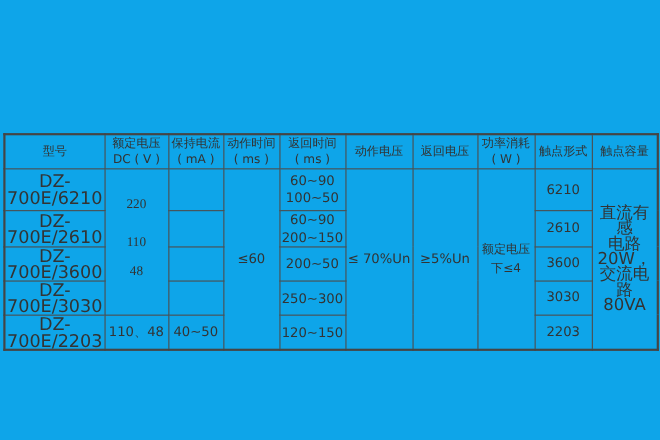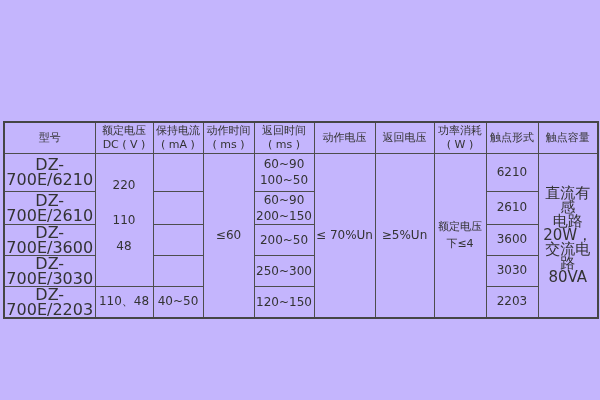--- a/index.html
+++ b/index.html
@@ -4,21 +4,21 @@
 <style>
   html, body {
     margin: 0;
     padding: 0;
     background: #ffffff;
   }
   .canvas {
     position: relative;
     width: 600px;
     height: 400px;
-    background: #c4b5fd;
+    background: #0ea5e9;
     overflow: hidden;
     font-family: "DejaVu Sans", "Liberation Sans", sans-serif;
   }
   table.spec {
     position: absolute;
     left: 3px;
     top: 121px;
     width: 594px;
     border-collapse: collapse;
     table-layout: fixed;
@@ -47,21 +47,21 @@
   }
   td {
     font-size: 12px;
     line-height: 15px;
   }
   td.model {
     text-align: left;
     padding-left: 7px;
     font-size: 16px;
   }
-  td.vgroup { padding: 0; }
+  td.vgroup { padding: 0; font-family: Liberation Serif, serif; }
   .vslot {
     display: flex;
     align-items: center;
     justify-content: center;
     font-size: 12px;
   }
   .vslot.s1 { height: 37px; }
   .vslot.s2 { height: 33px; }
   .vslot.s3 { height: 19px; }
   .vslot.s4 { height: 17px; }

